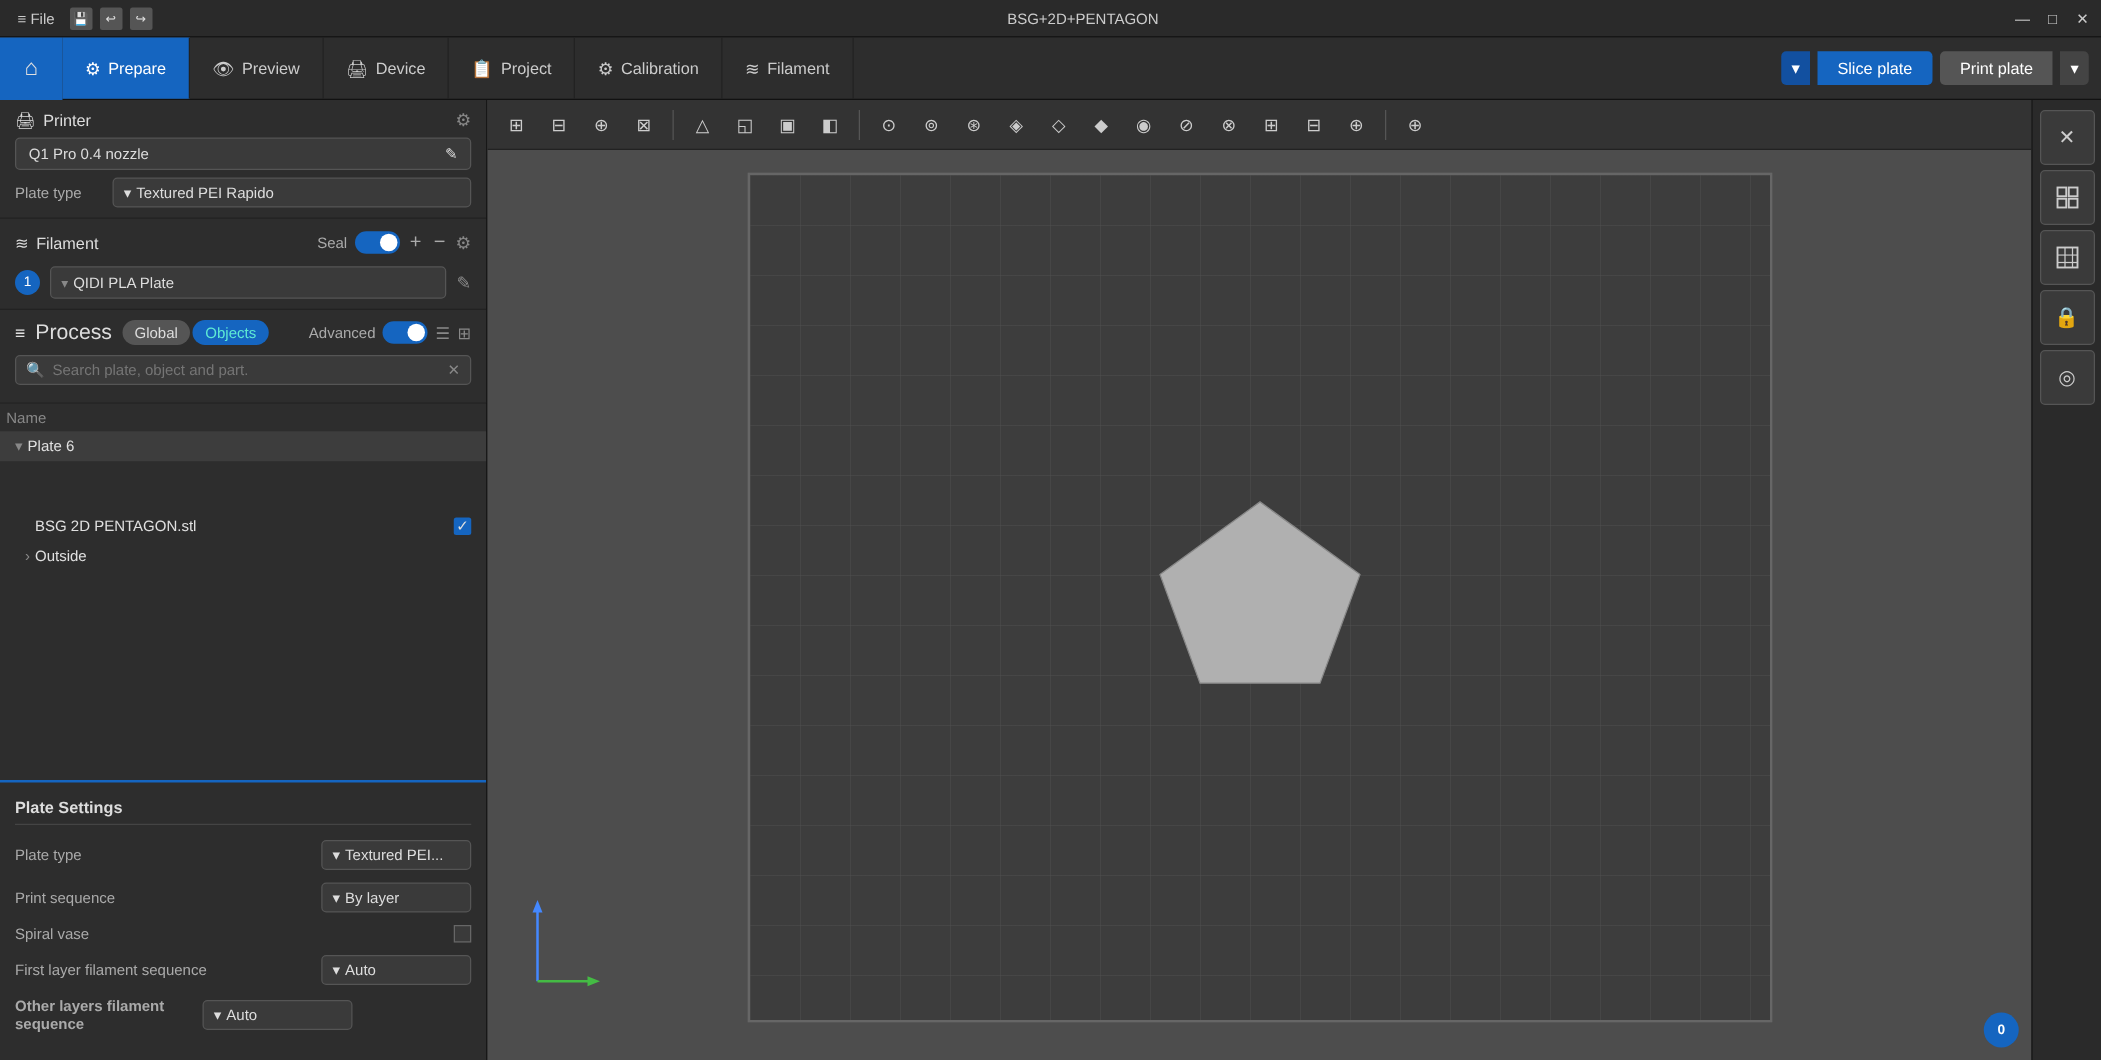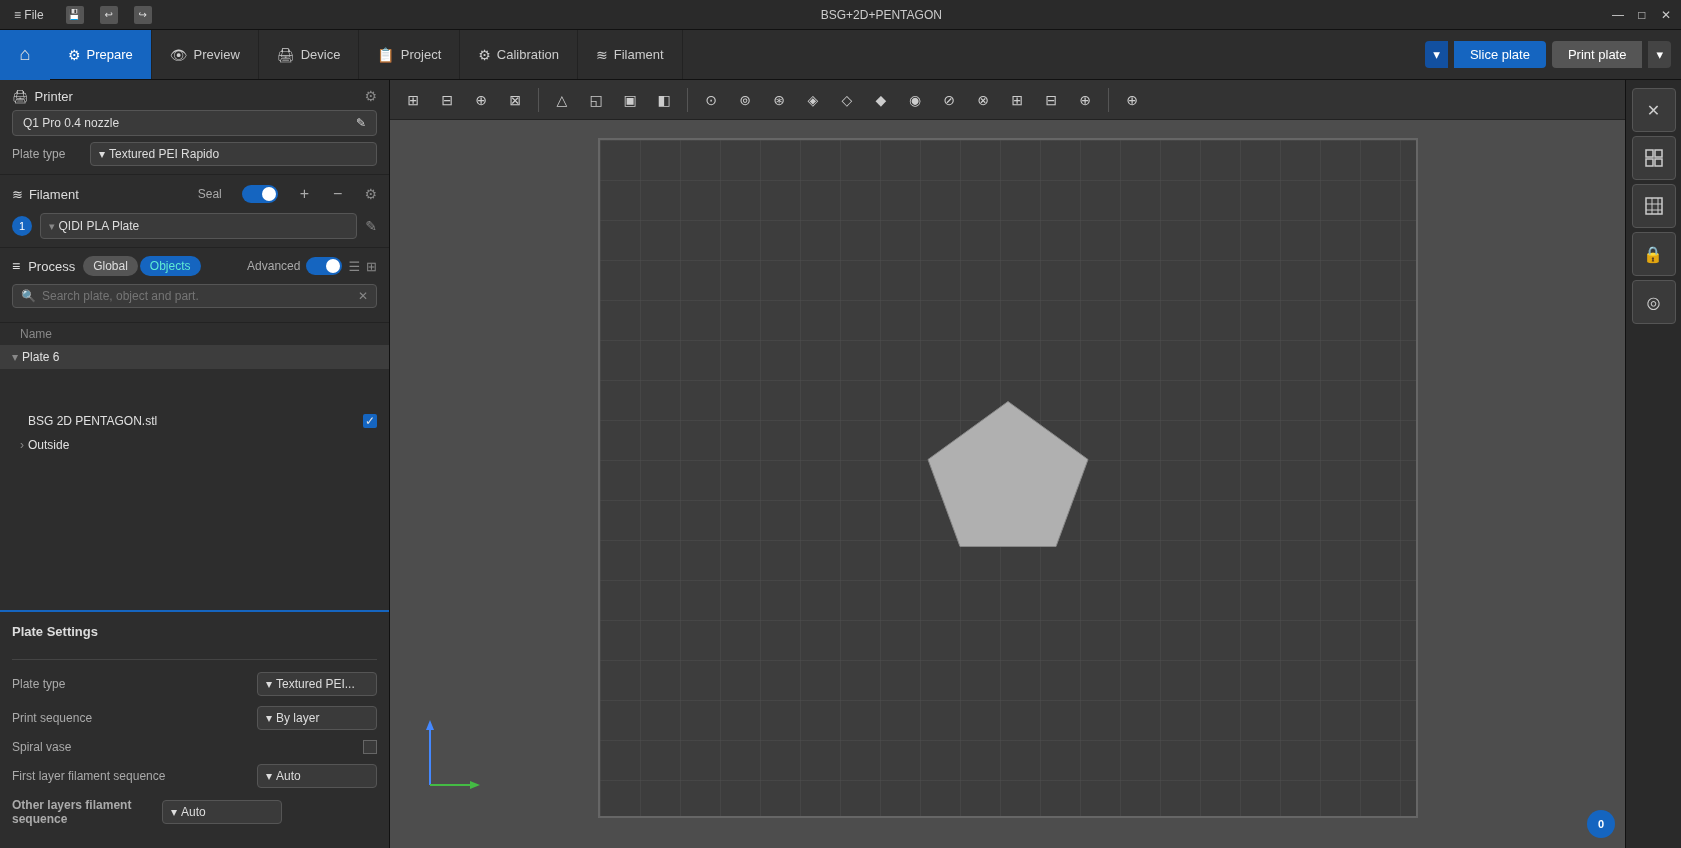--- a/index.html
+++ b/index.html
@@ -1,20 +1,20 @@
 <!DOCTYPE html>
 <html><head>
   <meta charset="utf-8">
   <style>
     * { box-sizing: border-box; margin: 0; padding: 0; }
     body { width: 1681px; height: 848px; background: #1a1a1a; font-family: -apple-system, BlinkMacSystemFont, 'Segoe UI', Arial, sans-serif; font-size: 13px; color: #e0e0e0; overflow: hidden; display: flex; flex-direction: column; }
 
     
     .title-bar { height: 30px; background: #2a2a2a; display: flex; align-items: center; justify-content: space-between; padding: 0 8px; border-bottom: 1px solid #111; flex-shrink: 0; }
-    .title-bar-left { display: flex; gap: 16px; }
+    .title-bar-left { display: flex; gap: 6px; }
     .title-bar-menu { color: #ccc; font-size: 12px; cursor: pointer; padding: 2px 6px; }
     .title-bar-icon { width: 18px; height: 18px; background: #555; border-radius: 2px; display: flex; align-items: center; justify-content: center; font-size: 10px; cursor: pointer; }
     .title-bar-center { color: #ccc; font-size: 12px; }
     .title-bar-right { display: flex; gap: 10px; }
     .window-btn { width: 14px; height: 14px; display: flex; align-items: center; justify-content: center; font-size: 12px; color: #ccc; cursor: pointer; }
 
     
     .main-toolbar { height: 50px; background: #2d2d2d; display: flex; align-items: center; flex-shrink: 0; border-bottom: 1px solid #111; }
     .home-btn { width: 50px; height: 50px; background: #1565c0; display: flex; align-items: center; justify-content: center; font-size: 18px; cursor: pointer; flex-shrink: 0; }
     .nav-tabs { display: flex; height: 100%; }
@@ -39,61 +39,61 @@
     .section-gear { color: #888; cursor: pointer; font-size: 14px; }
     .printer-name { background: #3a3a3a; border: 1px solid #555; border-radius: 4px; padding: 5px 10px; font-size: 12px; color: #ddd; display: flex; align-items: center; justify-content: space-between; cursor: pointer; margin-bottom: 6px; }
     .plate-type-row { display: flex; align-items: center; gap: 8px; }
     .plate-type-label { font-size: 12px; color: #aaa; min-width: 70px; }
     .plate-type-select { background: #3a3a3a; border: 1px solid #555; border-radius: 4px; padding: 4px 8px; font-size: 12px; color: #ddd; cursor: pointer; display: flex; align-items: center; gap: 4px; flex: 1; }
 
     
     .filament-section { padding: 8px 12px; border-bottom: 1px solid #222; }
     .filament-header { display: flex; align-items: center; justify-content: space-between; margin-bottom: 8px; }
     .filament-title { display: flex; align-items: center; gap: 6px; font-size: 13px; color: #ddd; font-weight: 500; }
-    .filament-controls { display: flex; align-items: center; gap: 20px; }
+    .filament-controls { display: flex; align-items: center; gap: 6px; }
     .seal-label { font-size: 12px; color: #aaa; }
     .toggle { width: 36px; height: 18px; background: #1565c0; border-radius: 9px; position: relative; cursor: pointer; }
     .toggle-knob { width: 14px; height: 14px; background: white; border-radius: 50%; position: absolute; top: 2px; right: 2px; }
     .icon-btn { background: none; border: none; color: #aaa; cursor: pointer; font-size: 16px; padding: 2px; }
     .filament-row { display: flex; align-items: center; gap: 8px; }
     .filament-num { width: 20px; height: 20px; background: #1565c0; color: white; border-radius: 50%; font-size: 11px; display: flex; align-items: center; justify-content: center; flex-shrink: 0; }
     .filament-select { background: #3a3a3a; border: 1px solid #555; border-radius: 4px; padding: 5px 8px; font-size: 12px; color: #ddd; cursor: pointer; flex: 1; display: flex; align-items: center; justify-content: space-between; }
     .edit-btn { color: #888; cursor: pointer; font-size: 14px; }
 
     
     .process-section { padding: 8px 12px; border-bottom: 1px solid #222; }
     .process-header { display: flex; align-items: center; justify-content: space-between; margin-bottom: 8px; }
-    .process-title { font-size: 13px; color: #ddd; font-weight: 500; }
+    .process-title { font-size: 17px; color: #ddd; font-weight: 500; }
     .process-tabs { display: flex; gap: 2px; }
     .process-tab { padding: 3px 10px; border-radius: 12px; font-size: 12px; cursor: pointer; }
     .process-tab.global { background: #555; color: #ddd; }
     .process-tab.objects { background: #1565c0; color: #5eead4; }
     .process-right { display: flex; align-items: center; gap: 6px; }
     .advanced-label { font-size: 12px; color: #aaa; }
     .toggle-blue { width: 36px; height: 18px; background: #1565c0; border-radius: 9px; position: relative; cursor: pointer; display: inline-block; }
     .toggle-blue-knob { width: 14px; height: 14px; background: white; border-radius: 50%; position: absolute; top: 2px; right: 2px; }
 
     
     .search-bar { display: flex; align-items: center; background: #3a3a3a; border: 1px solid #555; border-radius: 4px; padding: 4px 8px; gap: 6px; margin-bottom: 6px; }
     .search-input { background: none; border: none; outline: none; color: #ddd; font-size: 12px; flex: 1; }
     .search-clear { color: #888; cursor: pointer; font-size: 12px; }
 
     
     .object-tree { flex: 1; }
-    .tree-header { display: flex; align-items: center; padding: 4px 20px; font-size: 12px; color: #888; background: #2d2d2d; }
+    .tree-header { display: flex; align-items: center; padding: 4px 5px; font-size: 12px; color: #888; background: #2d2d2d; }
     .tree-row { display: flex; align-items: center; padding: 5px 12px; font-size: 12px; cursor: pointer; }
     .tree-row.plate { background: #3d3d3d; font-weight: 500; }
     .tree-row.file { padding-left: 28px; margin-top: 40px; }
     .tree-row.outside { padding-left: 20px; }
     .tree-chevron { margin-right: 4px; color: #888; }
     .checkbox { width: 14px; height: 14px; background: #1565c0; border-radius: 2px; display: flex; align-items: center; justify-content: center; margin-left: auto; }
 
     
     .plate-settings { padding: 12px; border-top: 2px solid #1565c0; }
-    .plate-settings-title { font-size: 13px; font-weight: 600; color: #ddd; margin-bottom: 12px; border-bottom: 1px solid #444; padding-bottom: 20px; }
+    .plate-settings-title { font-size: 13px; font-weight: 600; color: #ddd; margin-bottom: 12px; border-bottom: 1px solid #444; padding-bottom: 6px; }
     .setting-row { display: flex; align-items: center; margin-bottom: 10px; }
     .setting-label { font-size: 12px; color: #aaa; flex: 1; }
     .setting-control { background: #3a3a3a; border: 1px solid #555; border-radius: 4px; padding: 4px 8px; font-size: 12px; color: #ddd; cursor: pointer; min-width: 120px; display: flex; align-items: center; gap: 4px; }
     .setting-checkbox { width: 14px; height: 14px; border: 1px solid #666; background: #3a3a3a; display: inline-block; }
 
     
     .viewport { flex: 1; position: relative; background: #4a4a4a; overflow: hidden; }
     .viewport-toolbar { height: 40px; background: #333; display: flex; align-items: center; padding: 0 8px; gap: 4px; border-bottom: 1px solid #222; }
     .vp-btn { width: 30px; height: 28px; display: flex; align-items: center; justify-content: center; background: none; border: 1px solid transparent; border-radius: 3px; color: #ccc; cursor: pointer; font-size: 14px; }
     .vp-divider { width: 1px; height: 24px; background: #555; margin: 0 4px; }

